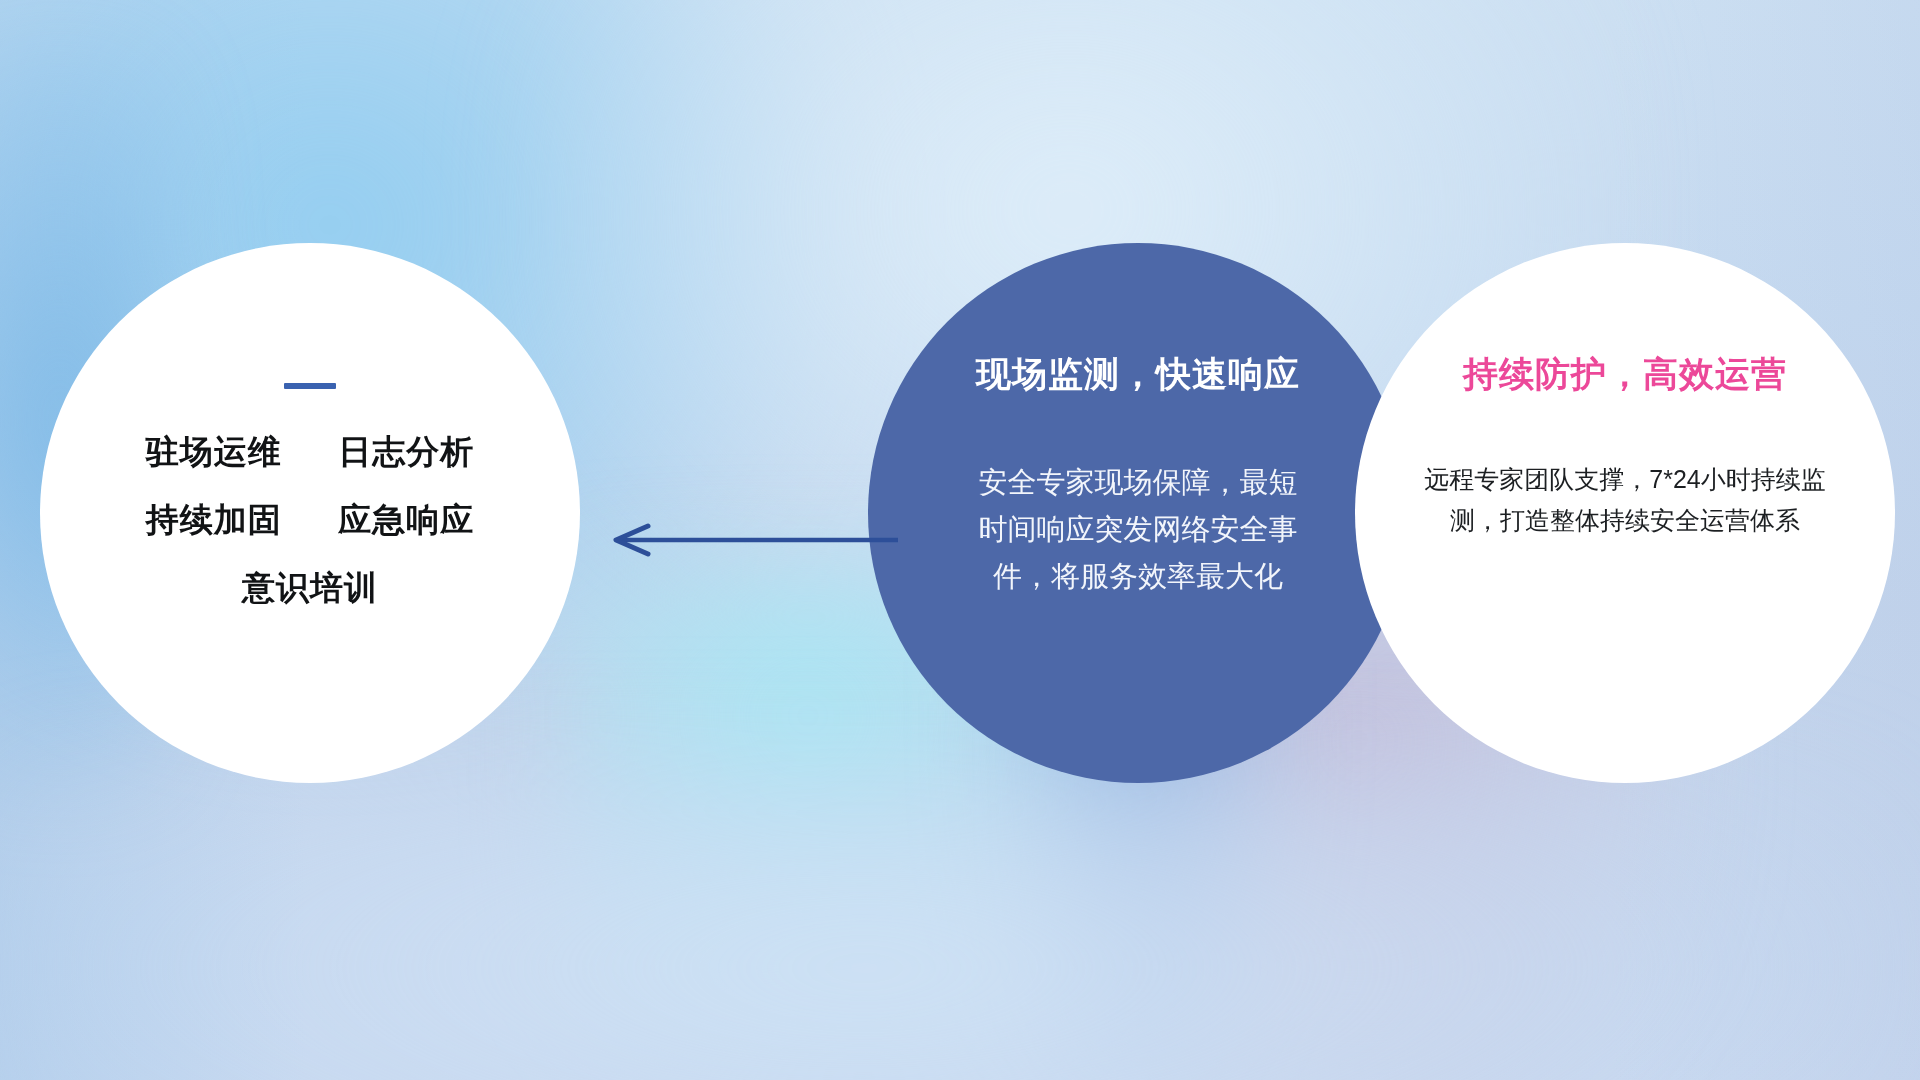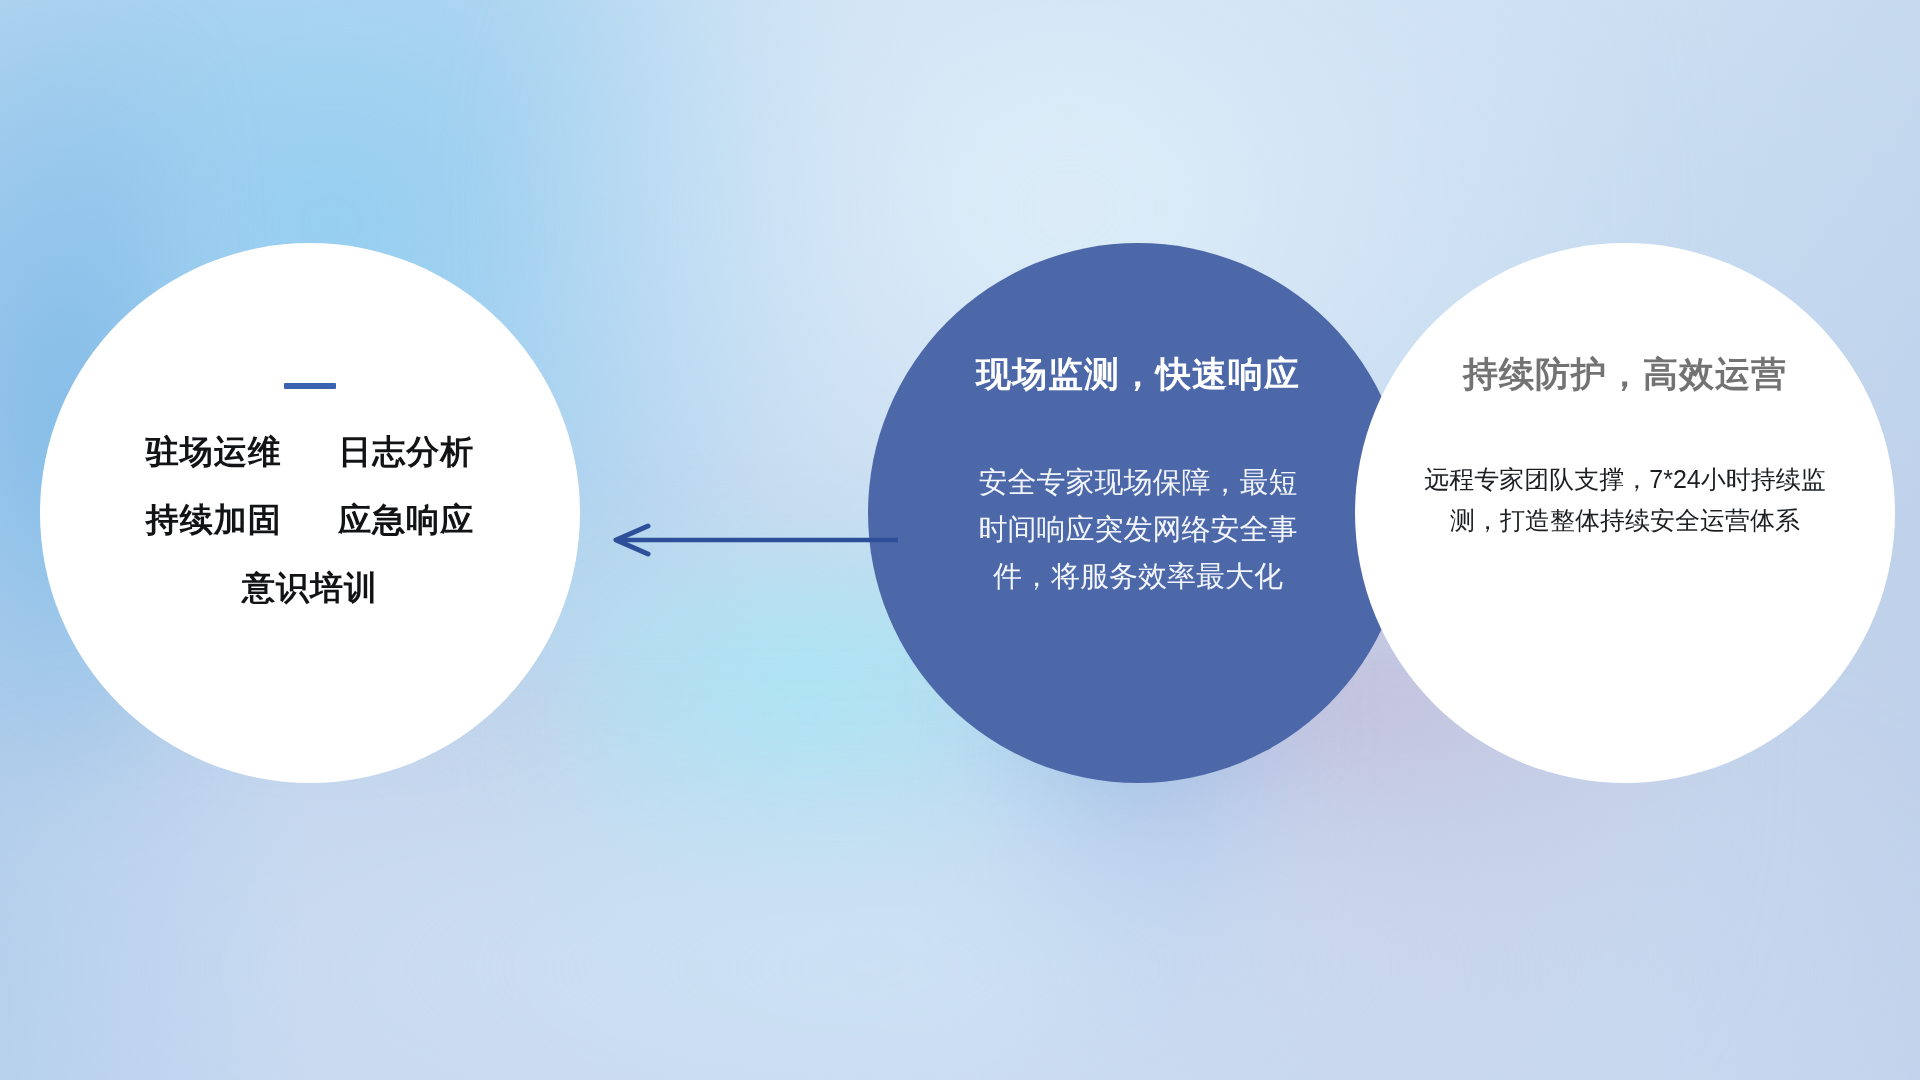--- a/index.html
+++ b/index.html
@@ -151,21 +151,21 @@
   #circle-right {
     left:1355px; top:243px;
     width:540px; height:540px;
     background:#ffffff;
     z-index:5;
   }
   #circle-right .inner { width:440px; margin-top:110px; }
   .title-blue {
     font-size:35px;
     font-weight:bold;
-    color:#737373;
+    color:#ec4899;
     letter-spacing:1px;
     line-height:1.2;
     white-space:nowrap;
   }
   .body-dark {
     margin-top:64px;
     font-size:25px;
     color:#1c1f22;
     line-height:1.62;
     width:420px;

